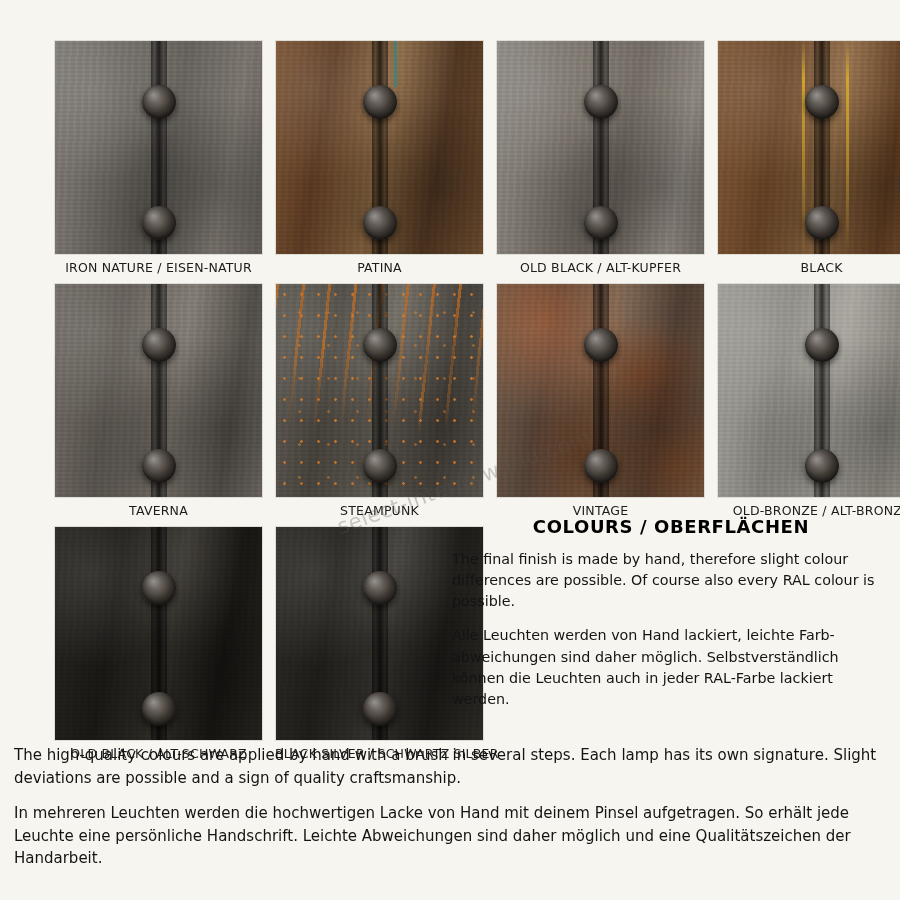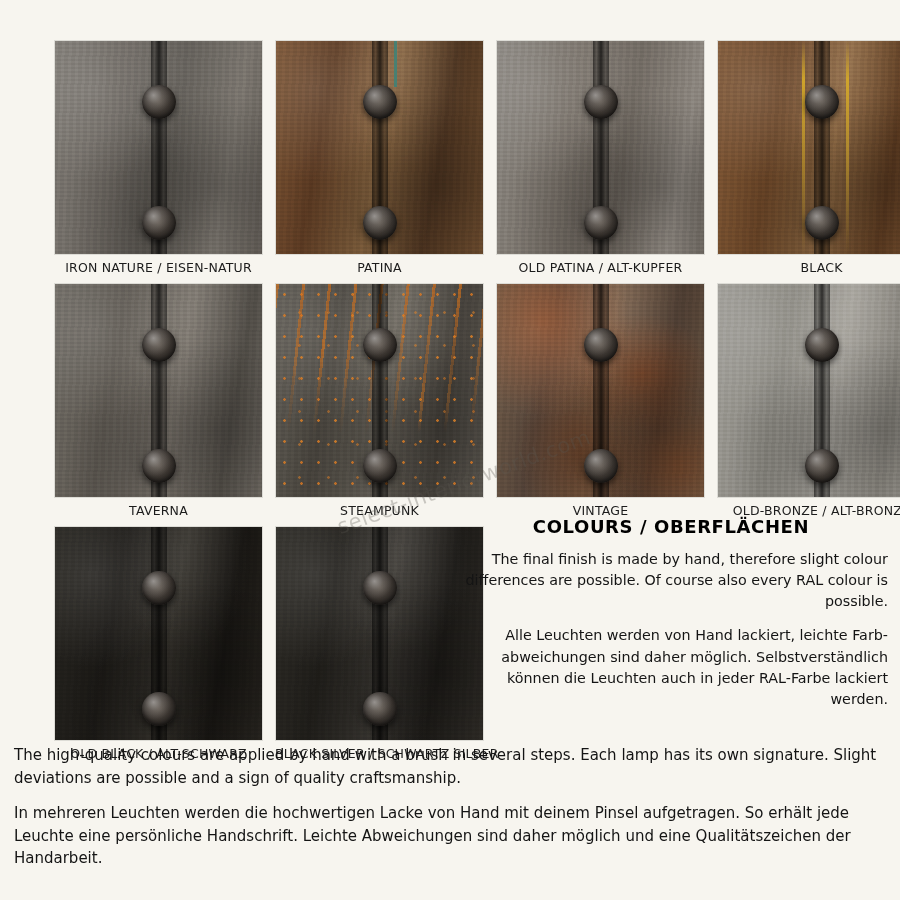--- a/index.html
+++ b/index.html
@@ -152,21 +152,20 @@
     font-weight: bold;
     color: #000000;
     margin: 0 0 12px 2px;
     text-align: center;
   }
   .info p {
     font-size: 14.3px;
     line-height: 1.48;
     color: #141414;
     margin-bottom: 13px;
-    text-align: right;
   }
 
   
   .footer {
     position: absolute;
     left: 14px; top: 744px;
     width: 874px;
   }
   .footer p {
     font-size: 15px;
@@ -223,21 +222,21 @@
 
       <div class="cell">
         <div class="img">
           <div class="plate f-copper"></div>
           <div class="mottle"></div>
           <div class="grain"></div>
           <div class="seam"></div>
           <div class="rivet r1"></div>
           <div class="rivet r2"></div>
         </div>
-        <div class="caption">OLD PATINA / ALT-KUPFER</div>
+        <div class="caption">OLD BLACK / ALT-KUPFER</div>
       </div>
 
       <div class="cell">
         <div class="img">
           <div class="plate f-terra"></div>
           <div class="mottle"></div>
           <div class="grain"></div>
           <div class="seam"></div>
           <div class="gold-line" style="left:84px"></div>
           <div class="gold-line" style="left:128px"></div>

